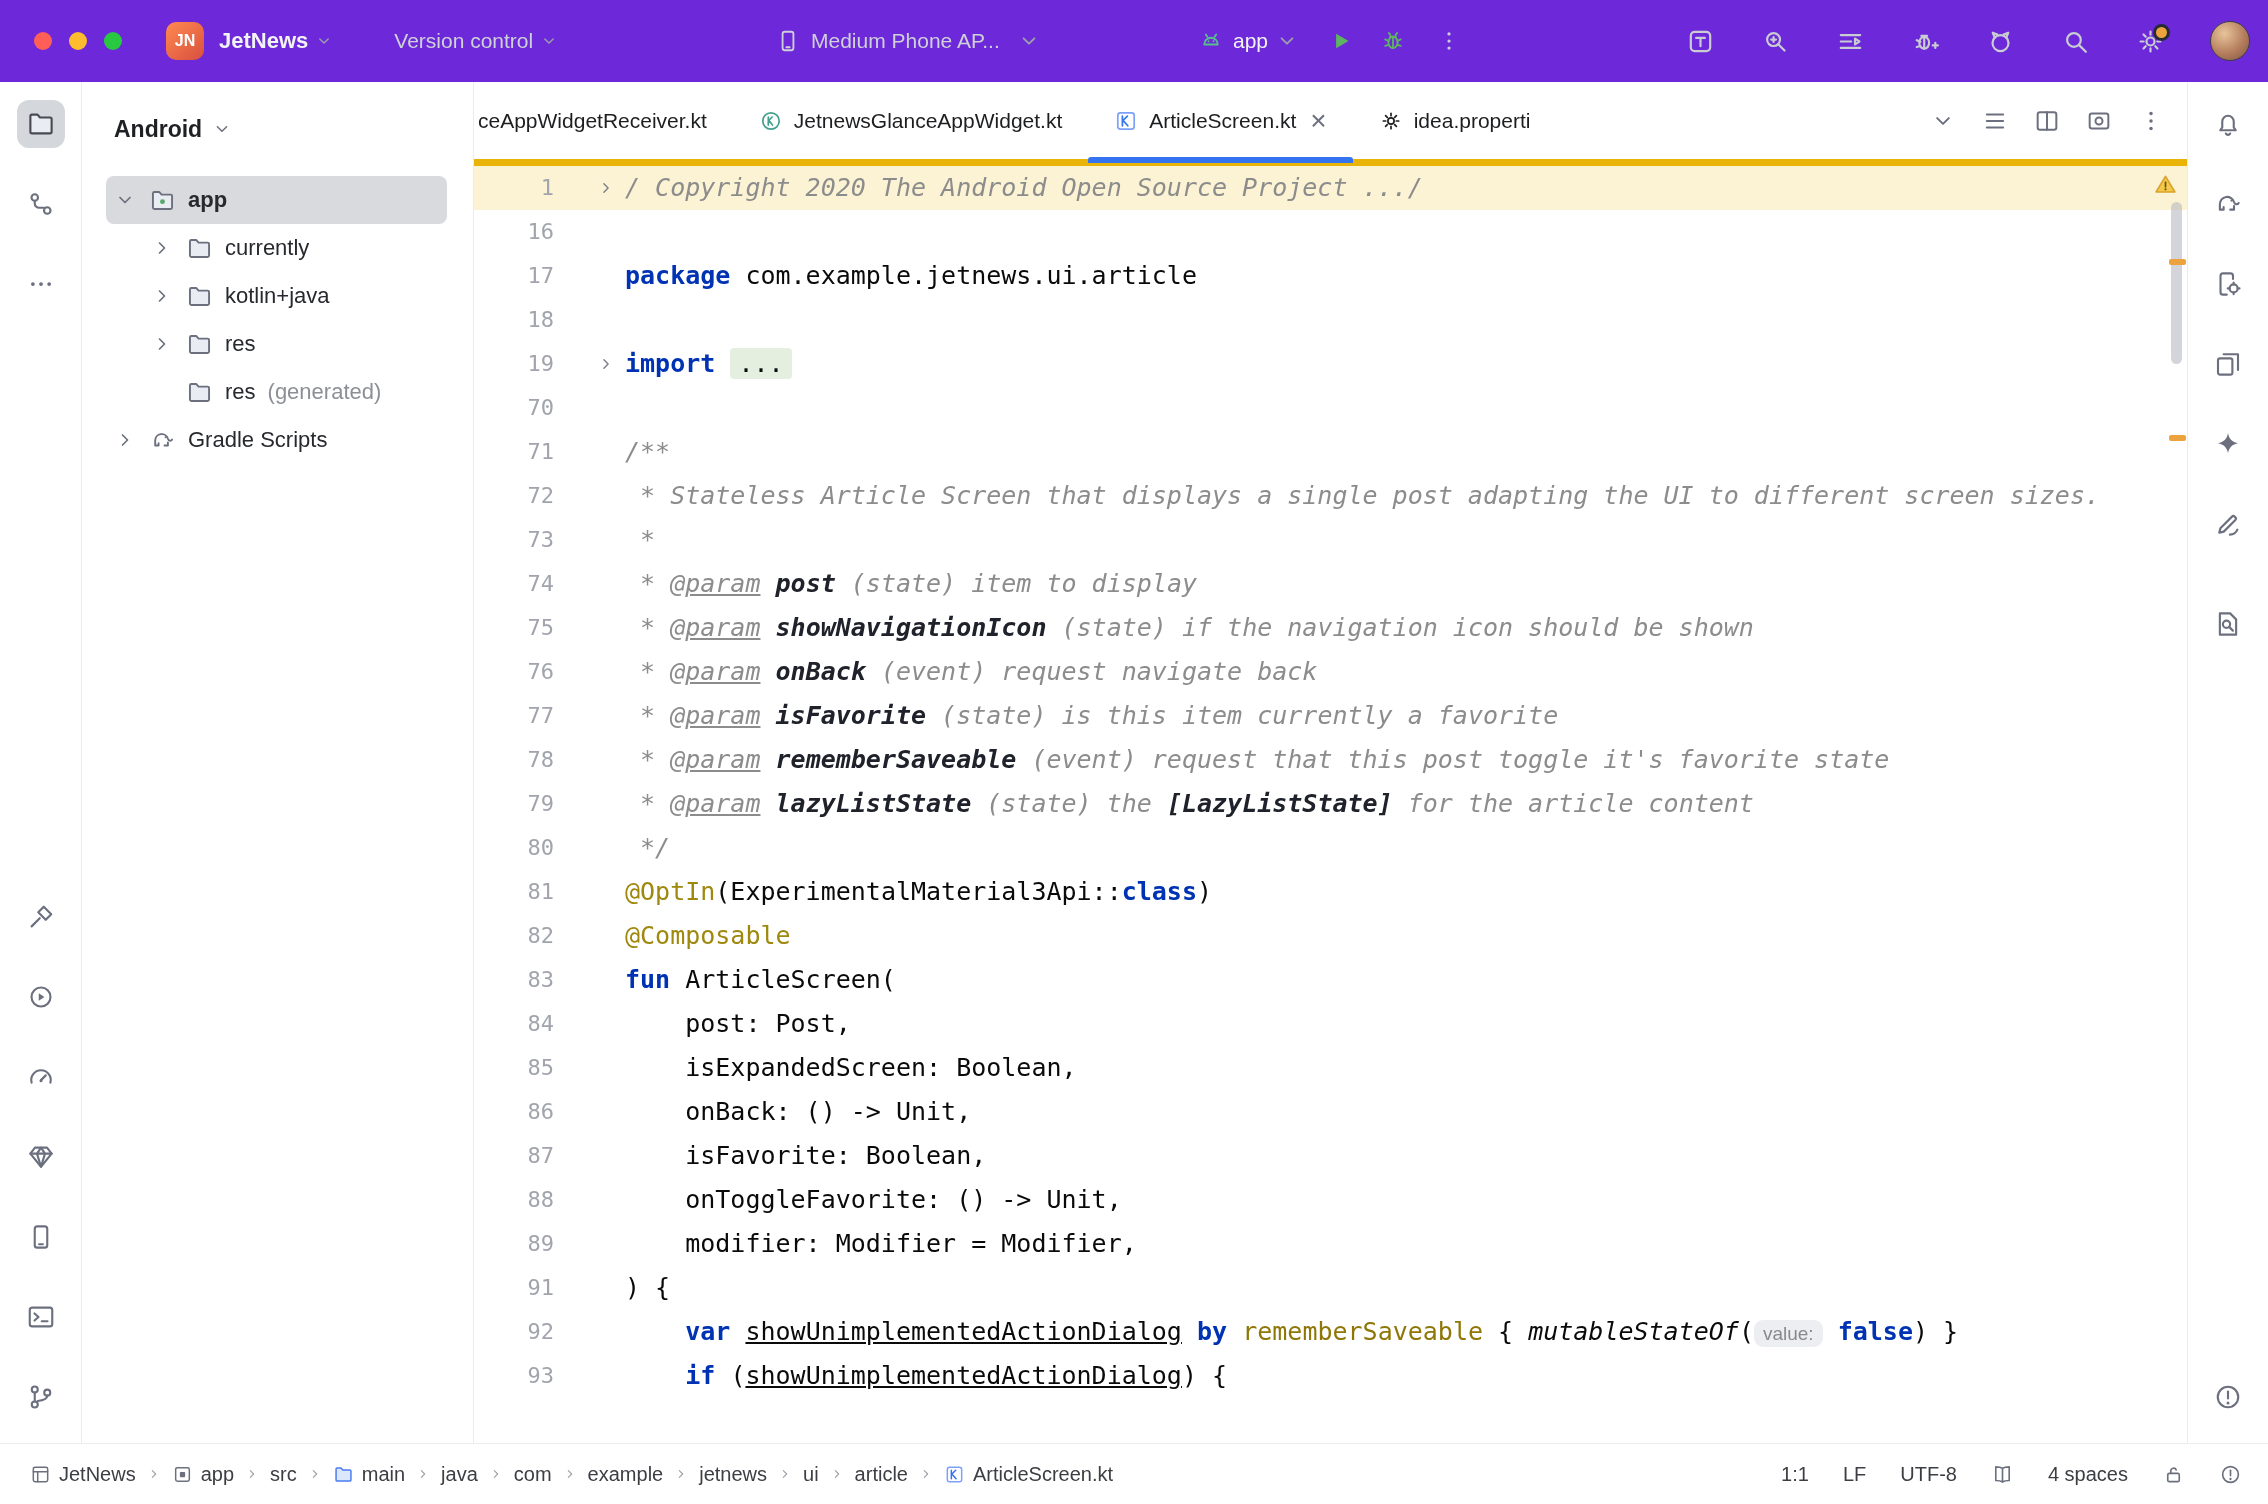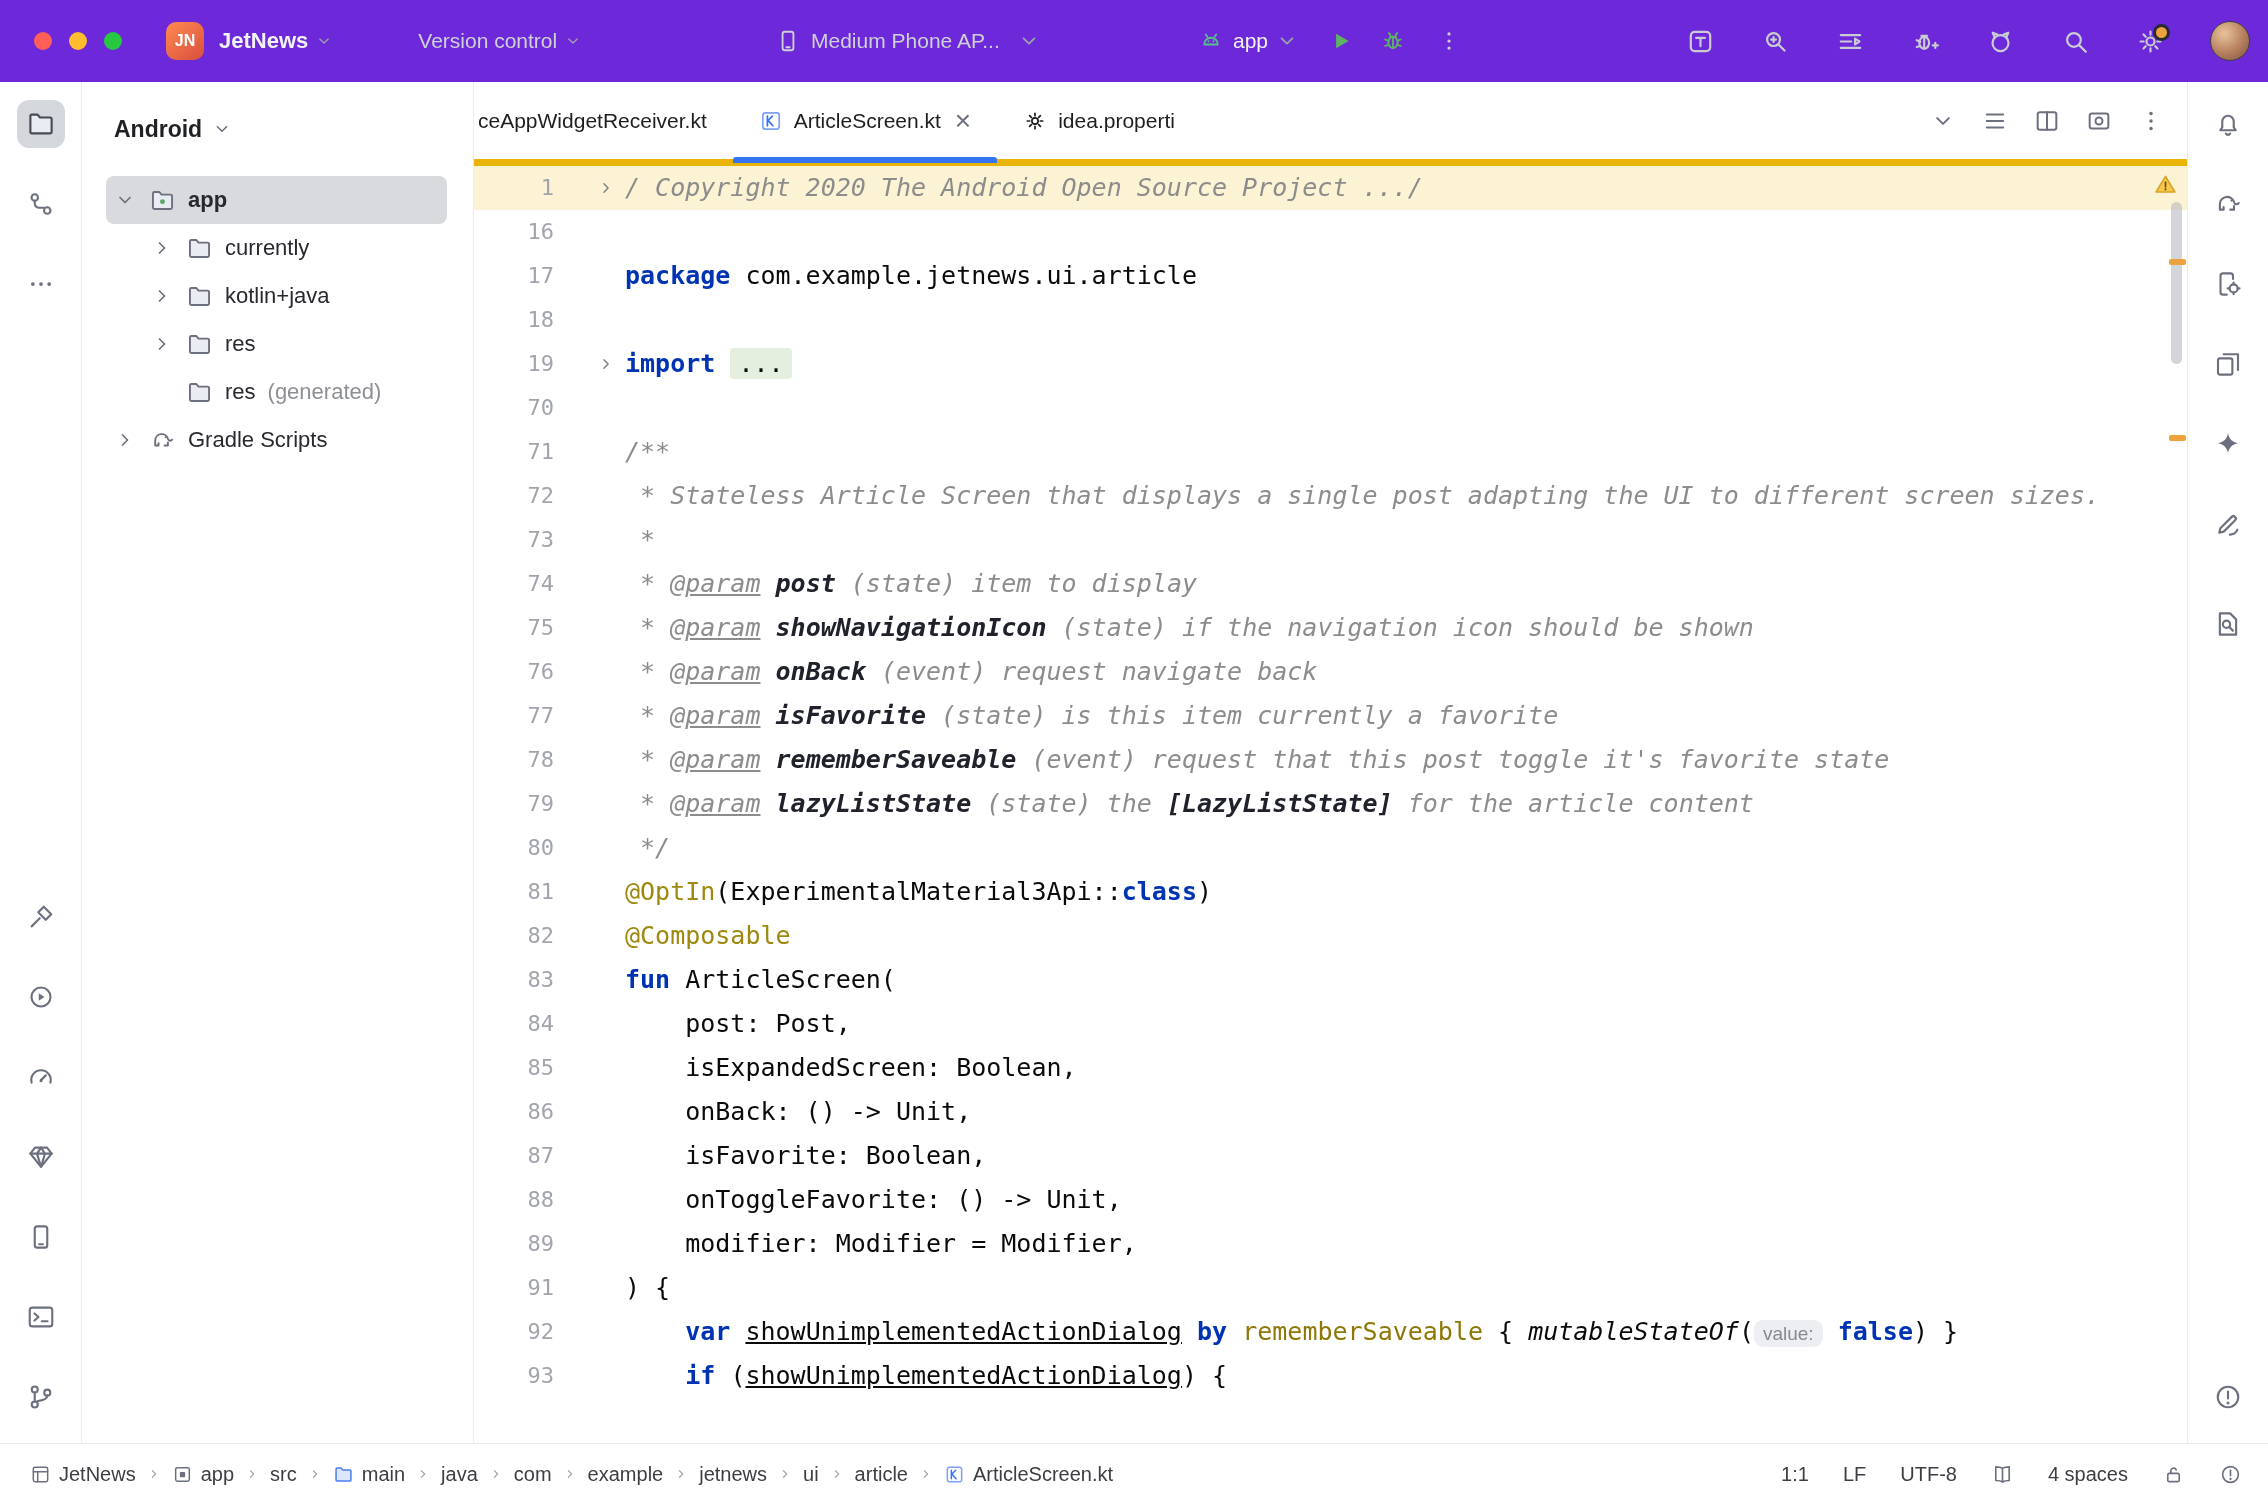--- a/index.html
+++ b/index.html
@@ -12,21 +12,21 @@
 .ico svg{width:100%;height:100%;fill:none;stroke:currentColor;stroke-width:1.7;stroke-linecap:round;stroke-linejoin:round}
 
 
 .titlebar{height:82px;background:#6d28d9;display:flex;align-items:center;position:relative;color:#c9ccd3;flex:none;font-size:21px}
 .lights{display:flex;gap:17px;padding:0 44px 0 34px}
 .light{width:18px;height:18px;border-radius:50%}
 .light.red{background:#ff5f57}.light.yellow{background:#febc2e}.light.green{background:#28c840}
 .proj-badge{width:38px;height:38px;border-radius:10px;background:linear-gradient(140deg,#ff8a50,#d84f3f);color:#fff;font-weight:bold;font-size:16px;display:flex;align-items:center;justify-content:center}
 .proj-name{color:#f2f3f5;font-weight:600;font-size:22px;margin-left:15px}
 .tb-chev{width:20px;height:20px;color:#9da0a8;margin-left:6px}
-.vcs-label{margin-left:84px;color:#ced1d8}
+.vcs-label{margin-left:60px;color:#ced1d8}
 .device-group{position:absolute;left:775px;display:flex;align-items:center;gap:10px;color:#ced1d8}
 .device-group .ico{width:26px;height:26px}
 .run-group{position:absolute;left:1198px;display:flex;align-items:center}
 .run-group .cfg-label{color:#f2f3f5;margin-left:9px}
 .run-group .ico{width:26px;height:26px}
 .run-play{margin-left:28px;width:30px;height:30px}
 .run-debug{margin-left:26px;width:30px;height:30px;color:#5cb660}
 .run-more{margin-left:30px;width:28px;height:28px}
 .tb-right{position:absolute;right:18px;display:flex;align-items:center;gap:44px}
 .tb-right .ico{width:31px;height:31px}
@@ -415,20 +415,31 @@
             <span class="tree-label">Gradle Scripts</span>
           </div>
         </div>
     </aside>
 
     <main class="editor-col">
       <div class="tabbar">
         <div id="tabs" style="display:flex;align-items:center;height:100%">
             <div class="tab cut">
               <span class="tlabel">ceAppWidgetReceiver.kt</span>
+            </div>
+            <div class="tab">
+              <span class="ico ti">
+                <svg viewBox="0 0 24 24">
+                  <circle cx="12" cy="12" r="8.2" fill="#fff" stroke="#43a08c"></circle>
+                  <g stroke="#43a08c">
+                    <path d="M9.3 8v8M9.3 12l3.8-4M9.9 11.4l3.6 4.6"></path>
+                  </g>
+                </svg>
+              </span>
+              <span class="tlabel">JetnewsGlanceAppWidget.kt</span>
             </div>
             <div class="tab active">
               <span class="ico ti">
                 <svg viewBox="0 0 24 24">
                   <rect x="3.8" y="3.8" width="16.4" height="16.4" rx="2.6" fill="#fff" stroke="#7ca1f7"></rect>
                   <g stroke="#3574f0">
                     <path d="M8.4 7.2v9.6M8.4 12l5-4.8M9 11.4l4.8 5.4"></path>
                   </g>
                 </svg>
               </span>

